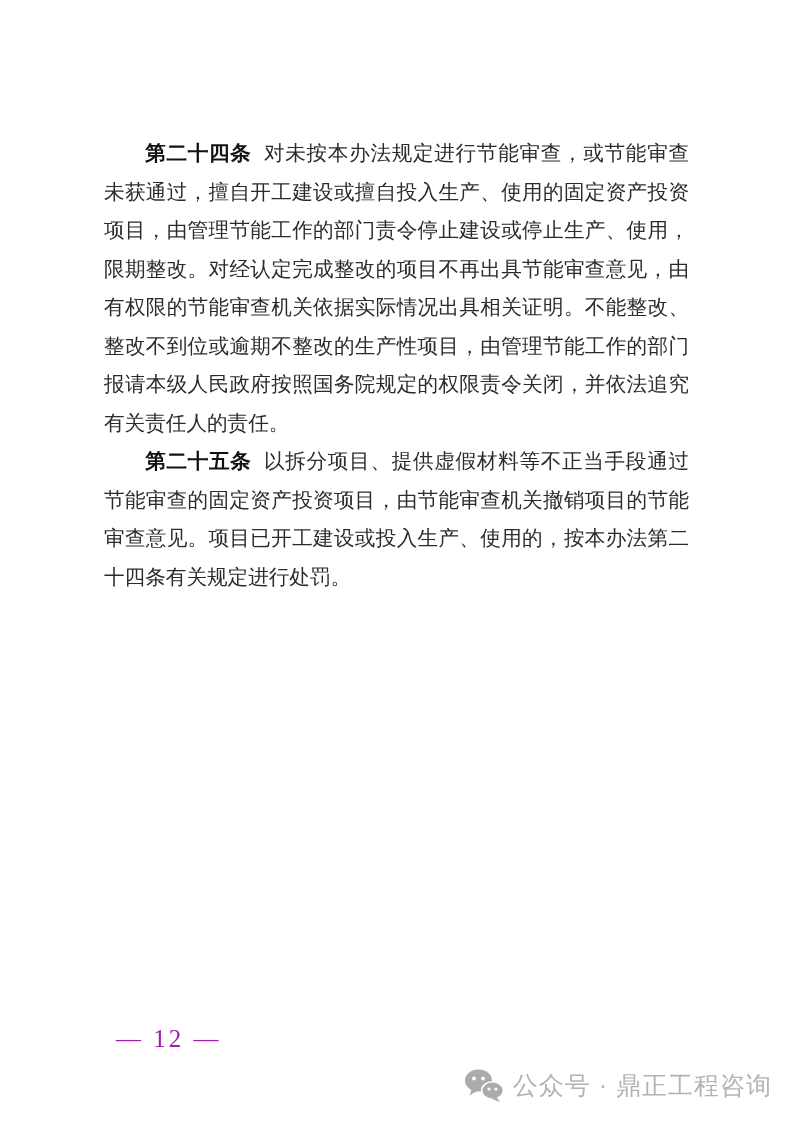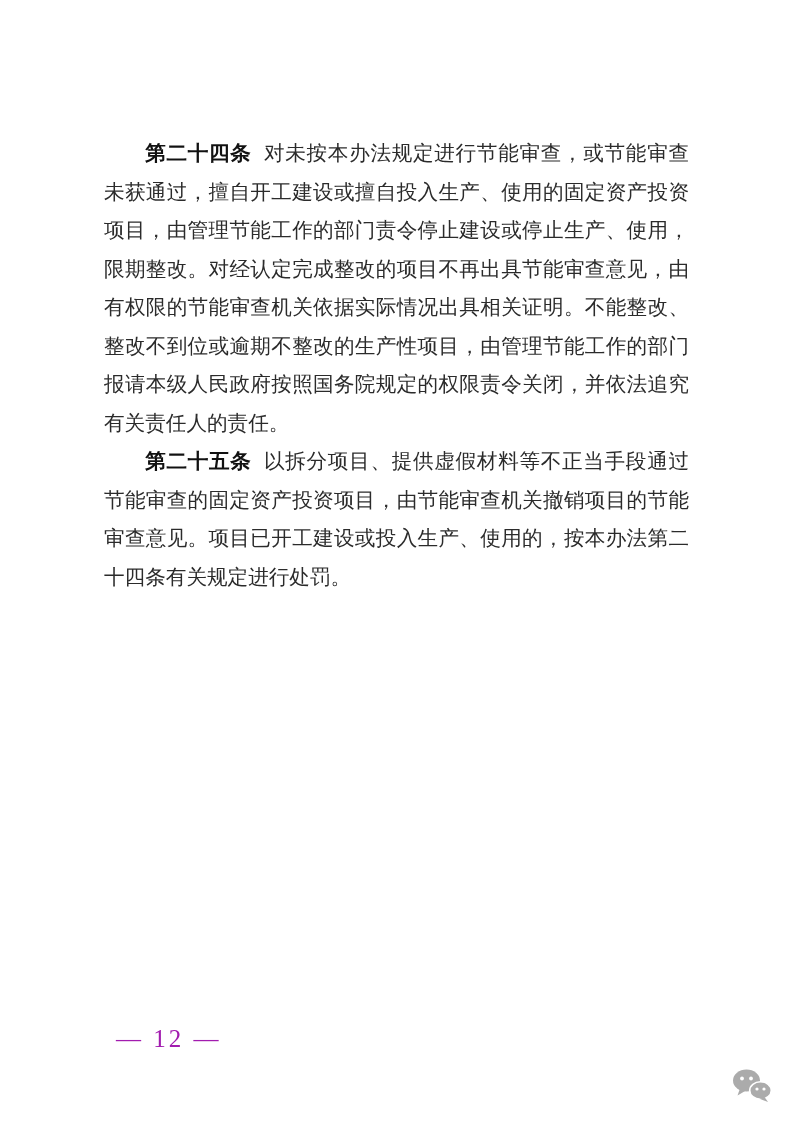--- a/index.html
+++ b/index.html
@@ -82,15 +82,16 @@
         <ellipse cx="14.5" cy="12.5" rx="13.5" ry="11" fill="#ababab"></ellipse>
         <path d="M8 20.5 L5.5 27.5 L14 22.5 Z" fill="#ababab"></path>
         <ellipse cx="28.5" cy="22.5" rx="10.8" ry="8.8" fill="#ababab" stroke="#ffffff" stroke-width="1.6"></ellipse>
         <path d="M32.5 29 L36 34 L27.5 30.8 Z" fill="#ababab"></path>
         <circle cx="10" cy="10.5" r="1.9" fill="#ffffff"></circle>
         <circle cx="19" cy="10.5" r="1.9" fill="#ffffff"></circle>
         <circle cx="25" cy="21" r="1.6" fill="#ffffff"></circle>
         <circle cx="32" cy="21" r="1.6" fill="#ffffff"></circle>
       </svg>
     </span>
+    <span>公众号 · 鼎正工程咨询</span>
   </div>
 
 </div>
 
 </body></html>

